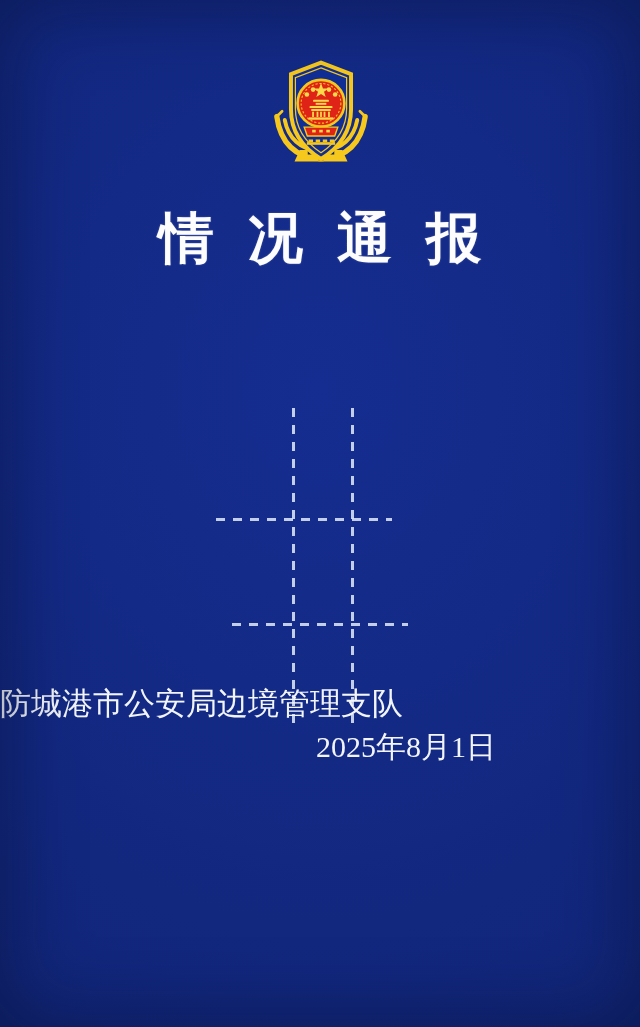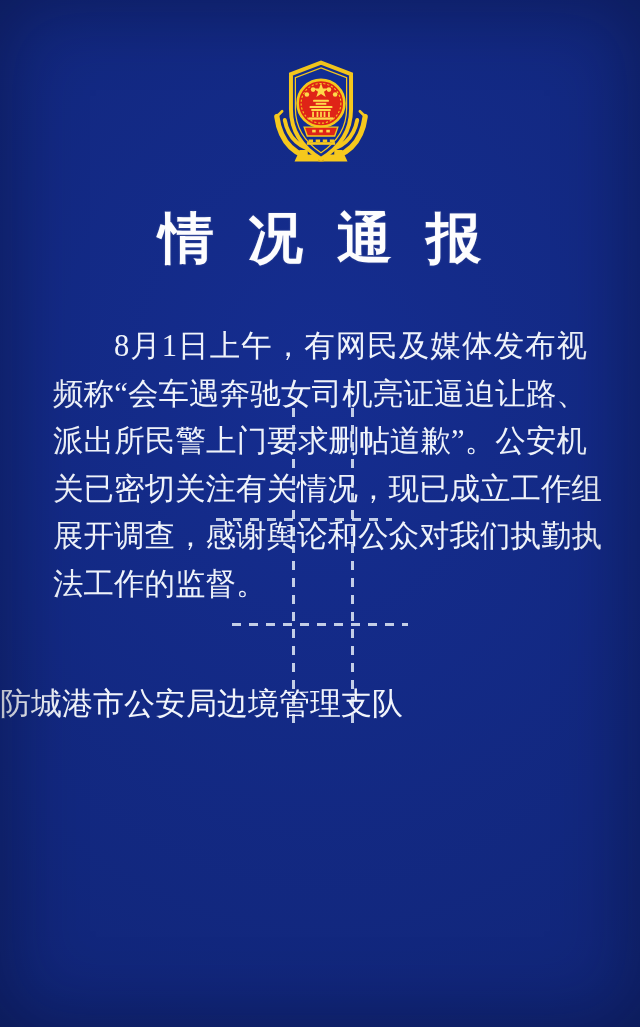--- a/index.html
+++ b/index.html
@@ -132,30 +132,23 @@
         <rect x="46" y="92" width="5" height="3"></rect>
         <rect x="54" y="92" width="5" height="3"></rect>
         <rect x="62" y="92" width="5" height="3"></rect>
         <rect x="70" y="92" width="5" height="3"></rect>
       </g>
     </svg>
   </div>
 
   <div class="title">情况通报</div>
 
-  <div class="body-text">
-    <div class="bline indent">8月1日上午，有网民及媒体发布视</div>
-    <div class="bline">频称“会车遇奔驰女司机亮证逼迫让路、</div>
-    <div class="bline">派出所民警上门要求删帖道歉”。公安机</div>
-    <div class="bline">关已密切关注有关情况，现已成立工作组</div>
-    <div class="bline">展开调查，感谢舆论和公众对我们执勤执</div>
-    <div class="bline last">法工作的监督。</div>
-  </div>
 
   <div class="vdash g1"></div>
   <div class="vdash g2"></div>
   <div class="hdash g3"></div>
   <div class="hdash g4"></div>
 
   <div class="signature">防城港市公安局边境管理支队</div>
+  <div class="date">2025年8月1日</div>
 
   <div class="vignette"></div>
 </div>
 
 </body></html>

